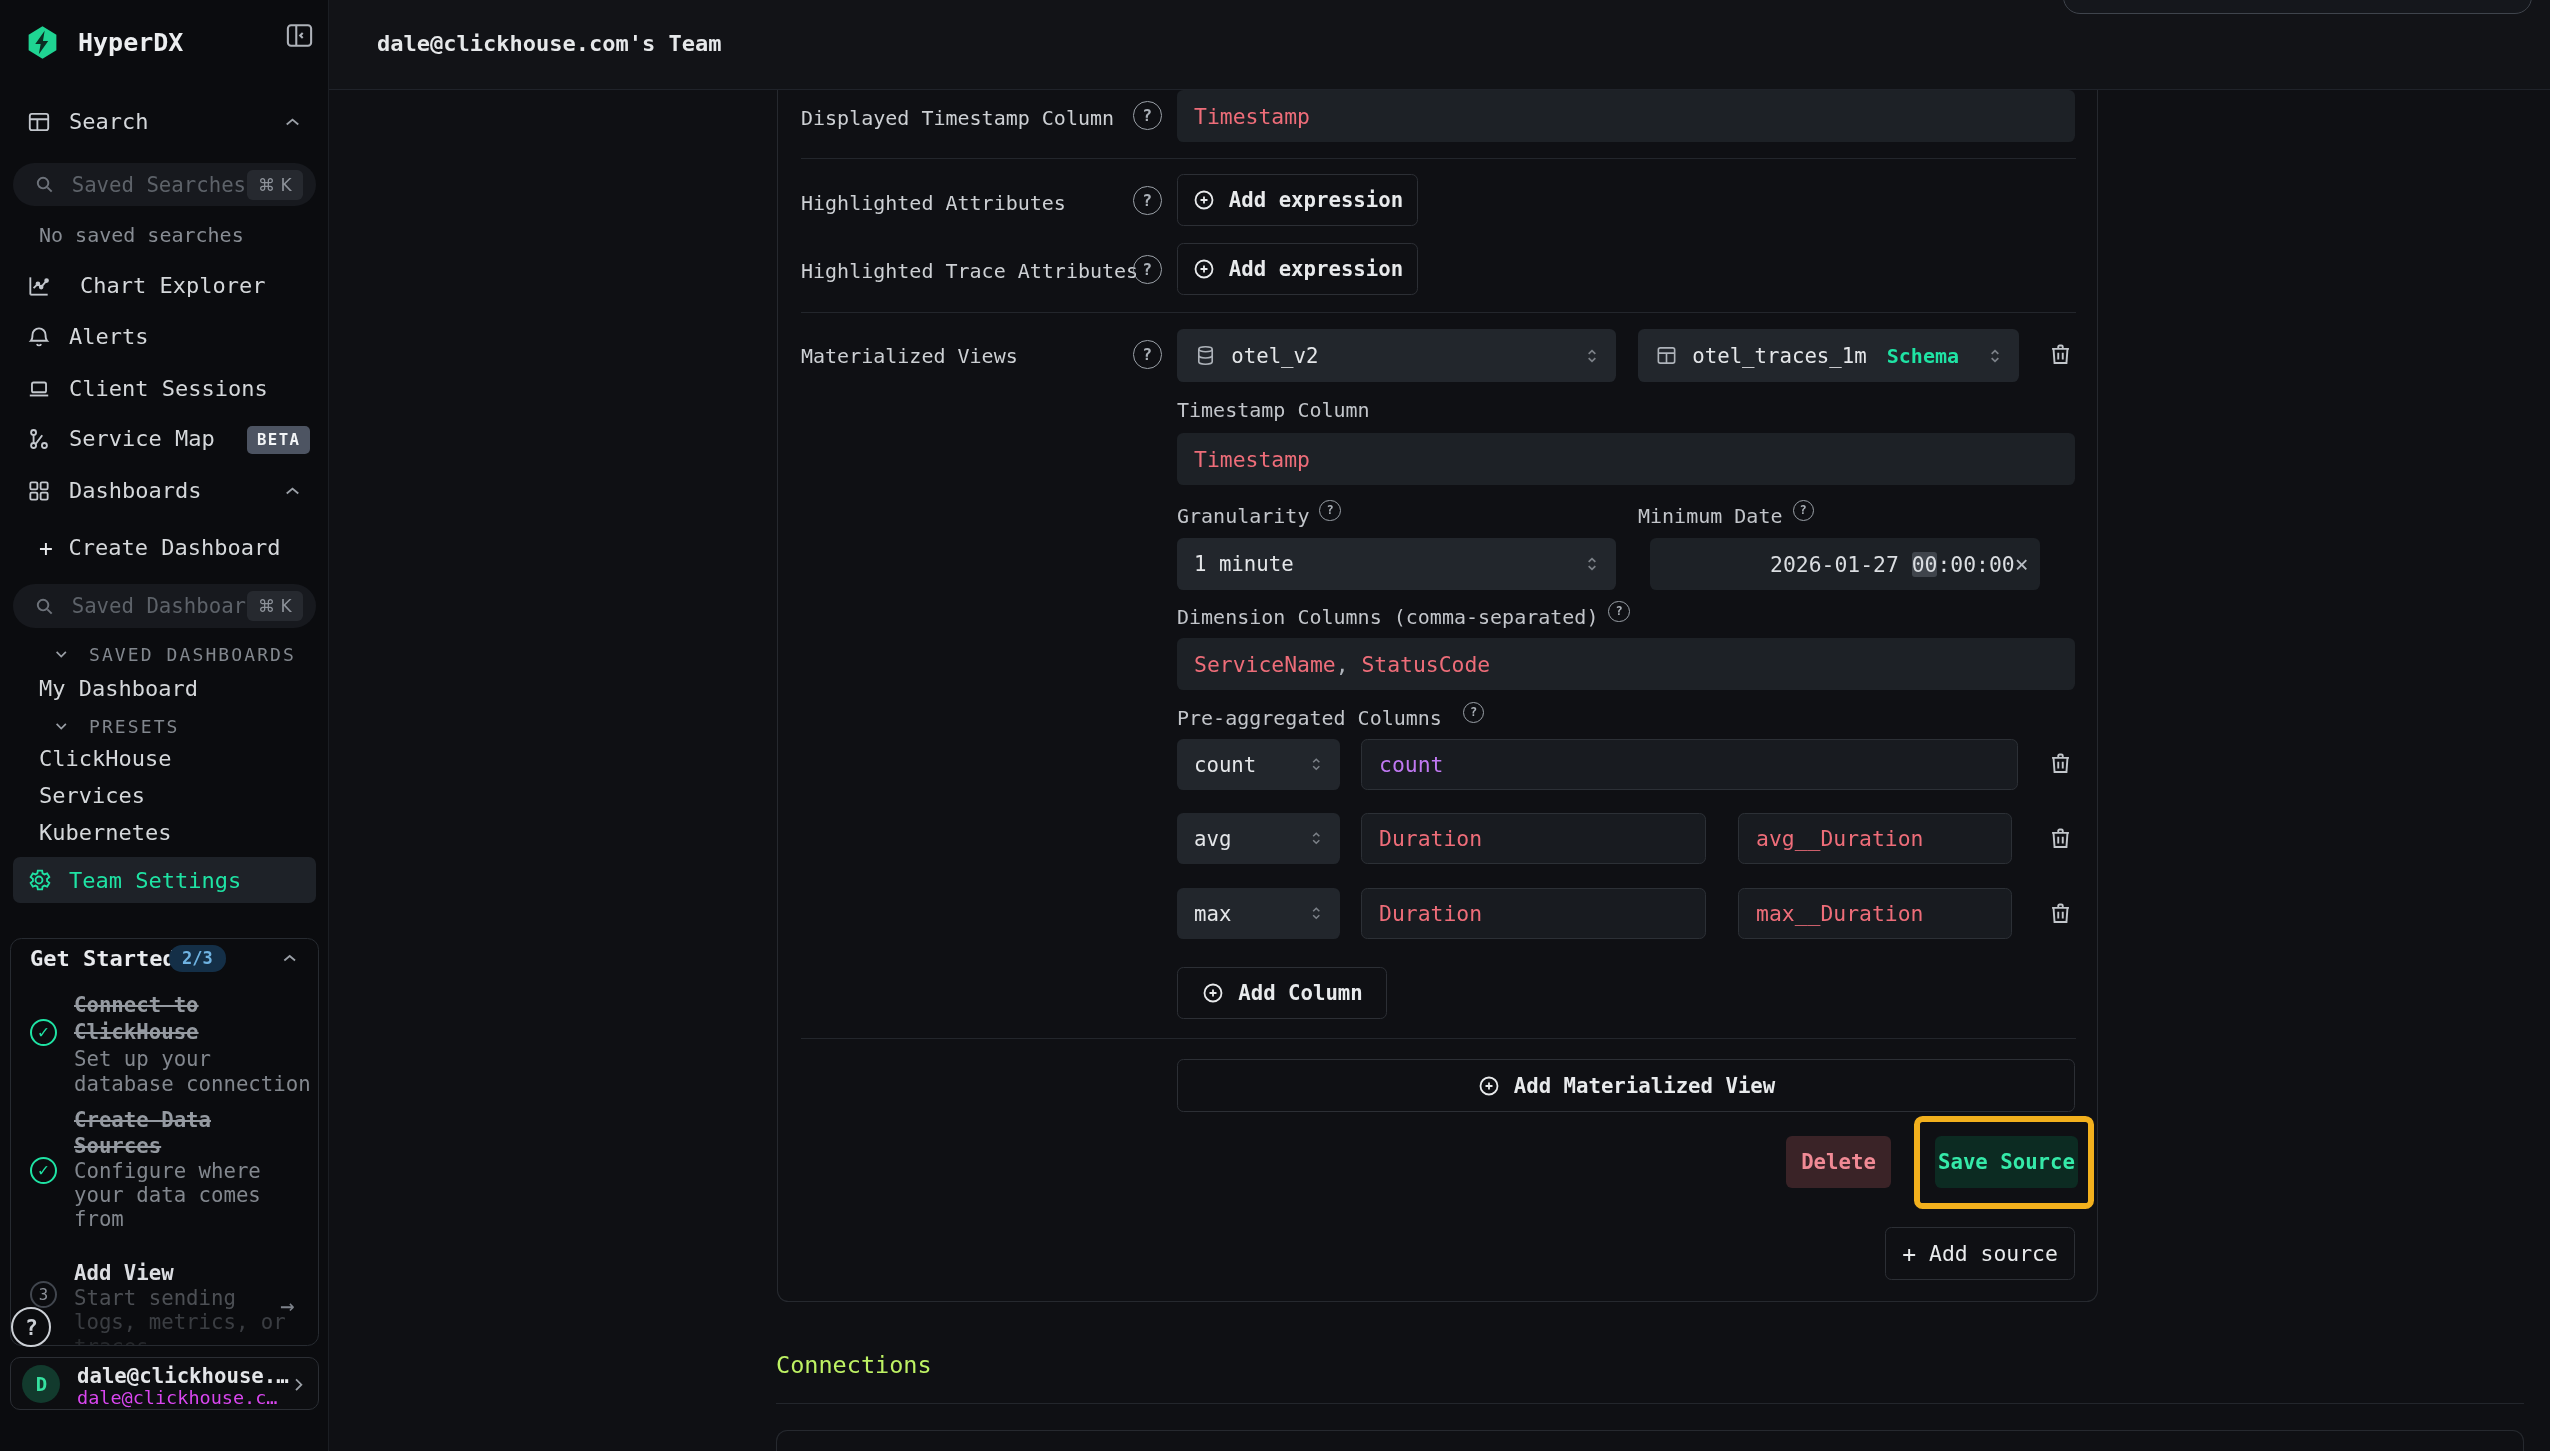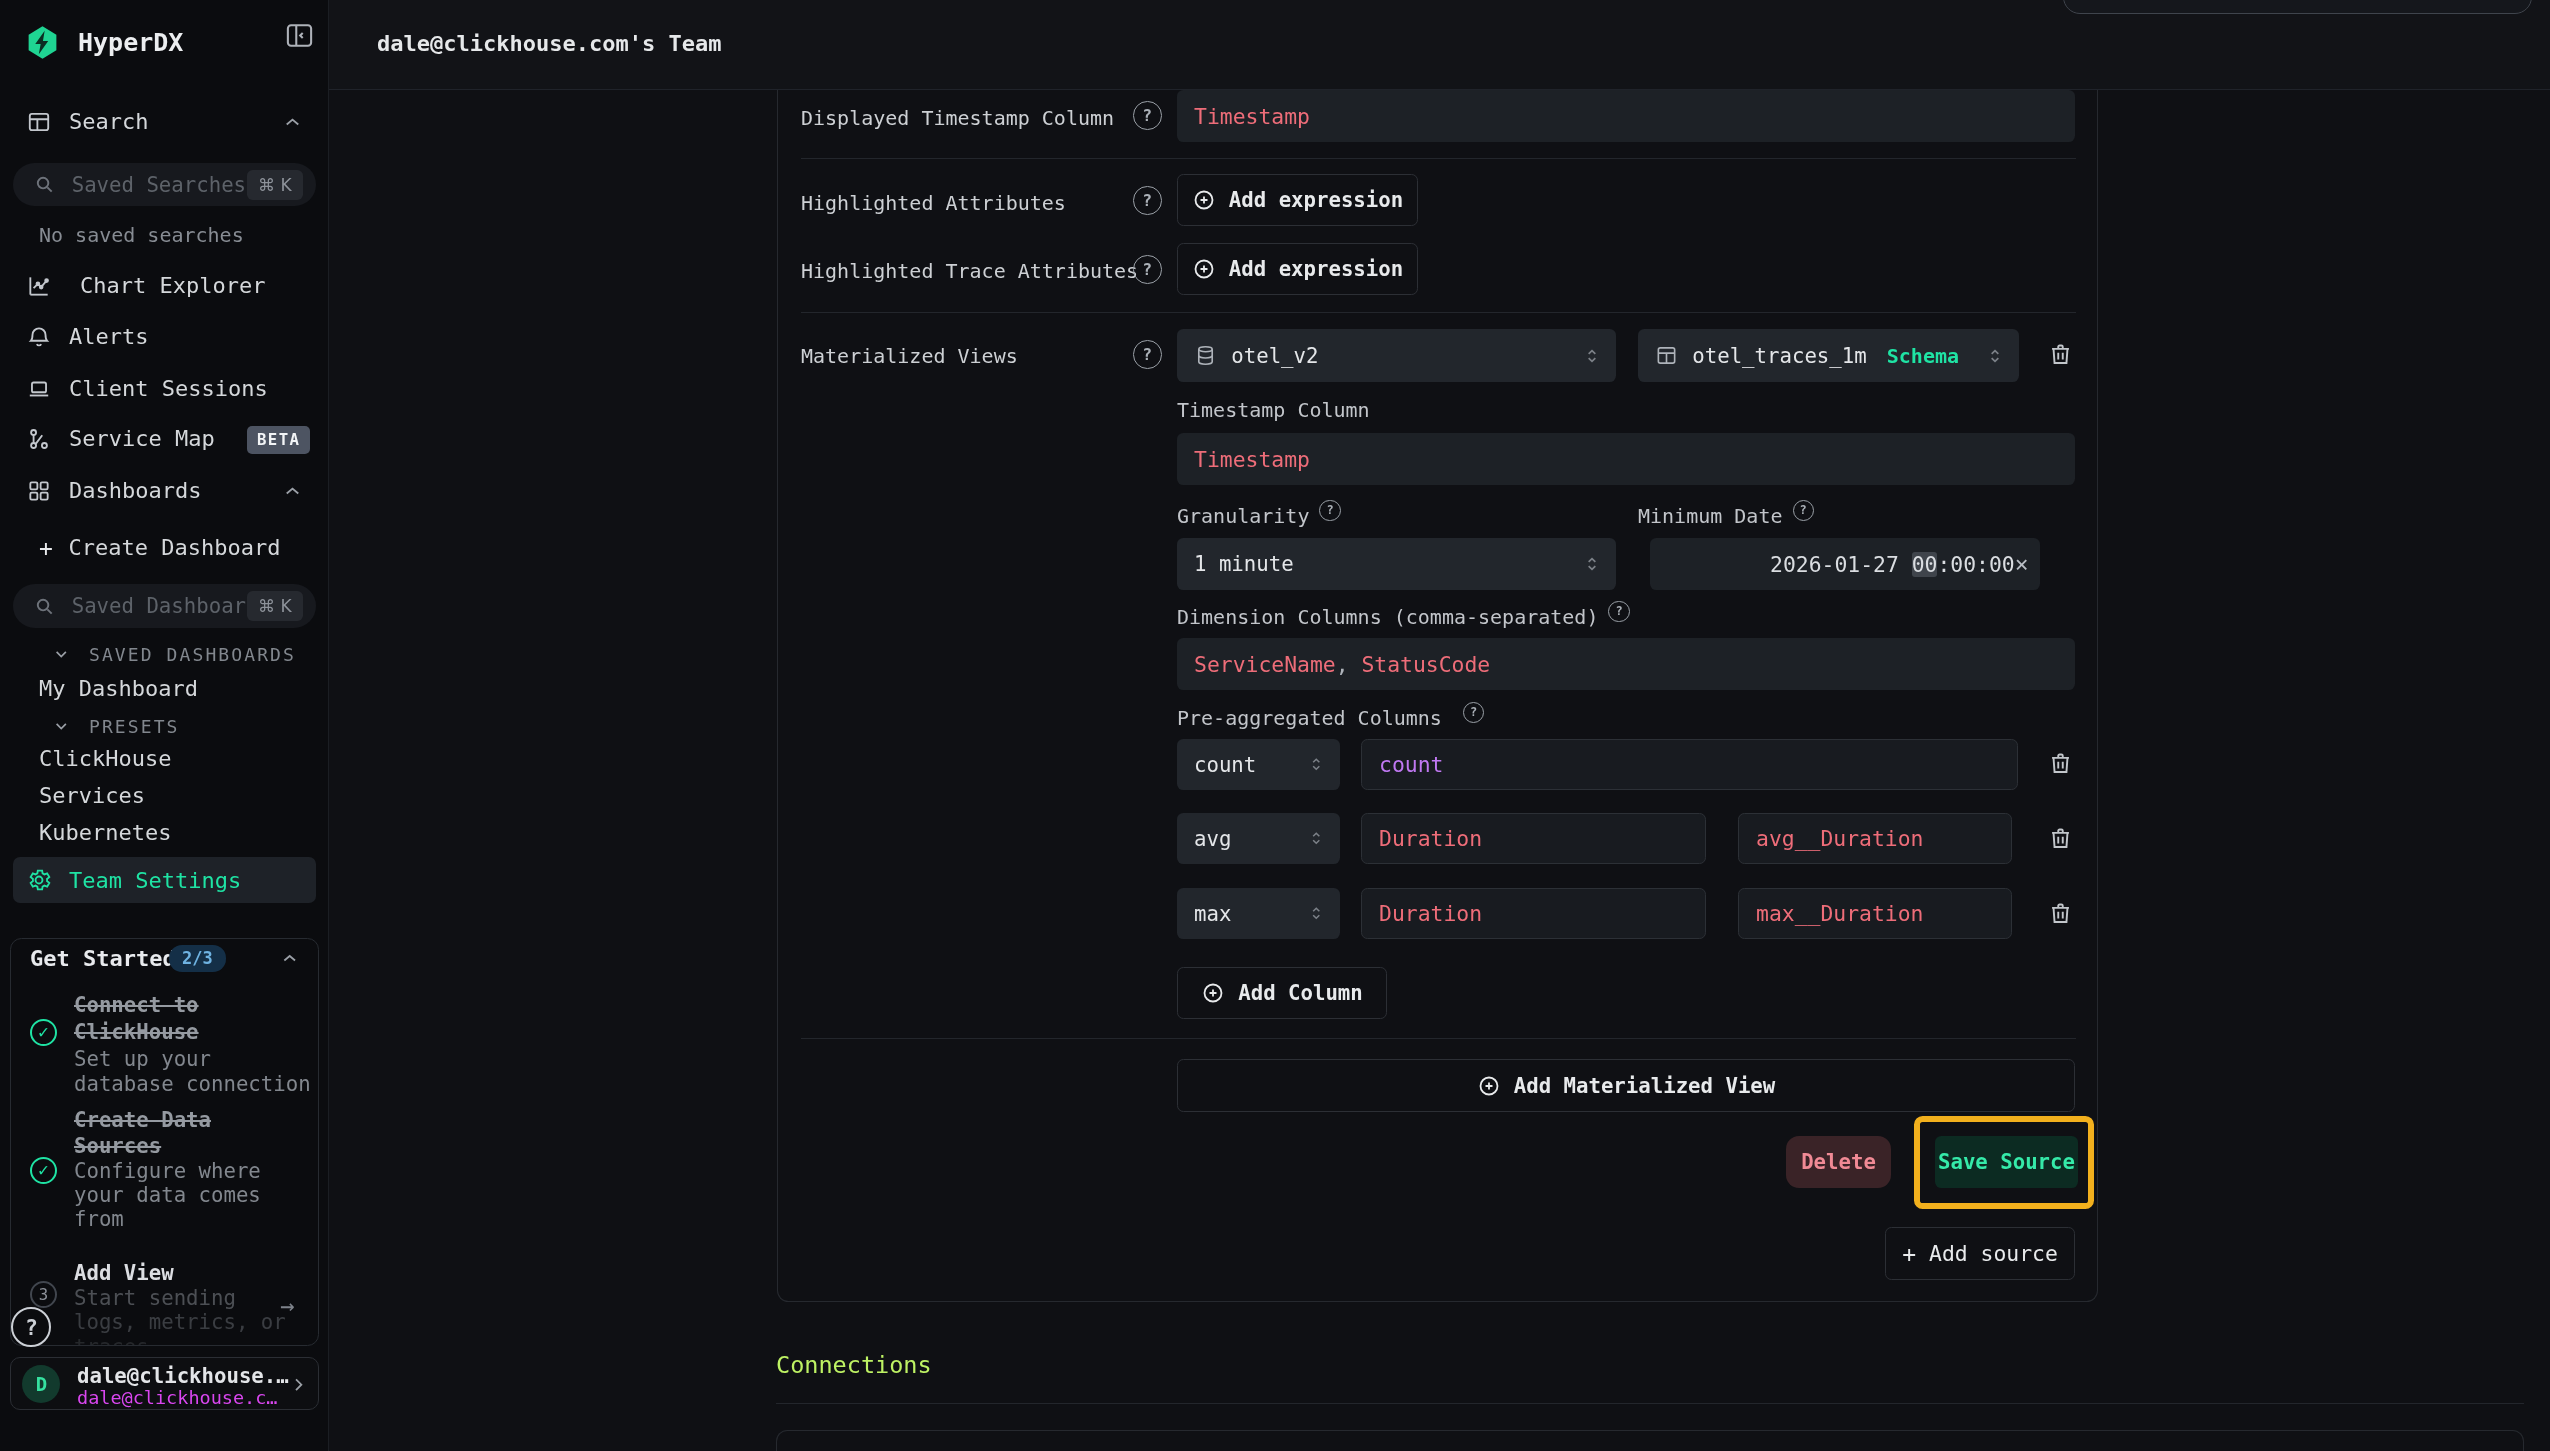--- a/index.html
+++ b/index.html
@@ -71,21 +71,21 @@
   .val-pink{color:var(--pink);white-space:pre;}
   .val-purple{color:var(--purple);white-space:pre;}
   .val-gray{color:#aeb3ba;white-space:pre;}
   .select{background:var(--input-bg2);border-radius:6.4px;display:flex;align-items:center;padding:0 14.3px 0 17px;font-size:20.7px;color:#e4e6e9;}
   .select .grow{flex:1;white-space:nowrap;overflow:hidden;}
   .updown{color:#7c8188;flex:none;}
   .btn-ghost{border:1.4px solid #2c2f35;border-radius:6.4px;display:flex;align-items:center;justify-content:center;font-size:20.7px;font-weight:bold;color:#e8eaec;background:transparent;gap:13px;white-space:nowrap;}
   .trash{color:#c2c6cb;}
   .schema-link{color:var(--accent);font-weight:bold;font-size:20px;margin-right:11.4px;white-space:nowrap;}
   .seg-hl{background:#3f444b;border-radius:2.9px;}
-  .btn-delete{background:#3a2327;border-radius:13px;color:#f08a95;font-weight:bold;font-size:20.7px;display:flex;align-items:center;justify-content:center;}
+  .btn-delete{background:#3a2327;border-radius:6px;color:#f08a95;font-weight:bold;font-size:20.7px;display:flex;align-items:center;justify-content:center;}
   .btn-save{background:#0c2b22;border-radius:6.4px;color:#35eaa9;font-weight:bold;font-size:20.7px;display:flex;align-items:center;justify-content:center;}
   .hl-rect{border:6.4px solid var(--yellow);border-radius:8.6px;background:transparent;z-index:4;}
   .h2{font-size:23.5px;color:#bef264;white-space:nowrap;}
   .bottom-panel{position:absolute;border:0.7px solid var(--border);border-radius:11.4px 11.4px 0 0;border-bottom:none;}
   .plus-sign{font-size:23px;font-weight:normal;color:#e8eaec;}
   .fade55{opacity:.55}.fade40{opacity:.4}.fade22{opacity:.22}
 </style>
 </head>
 <body>
 

